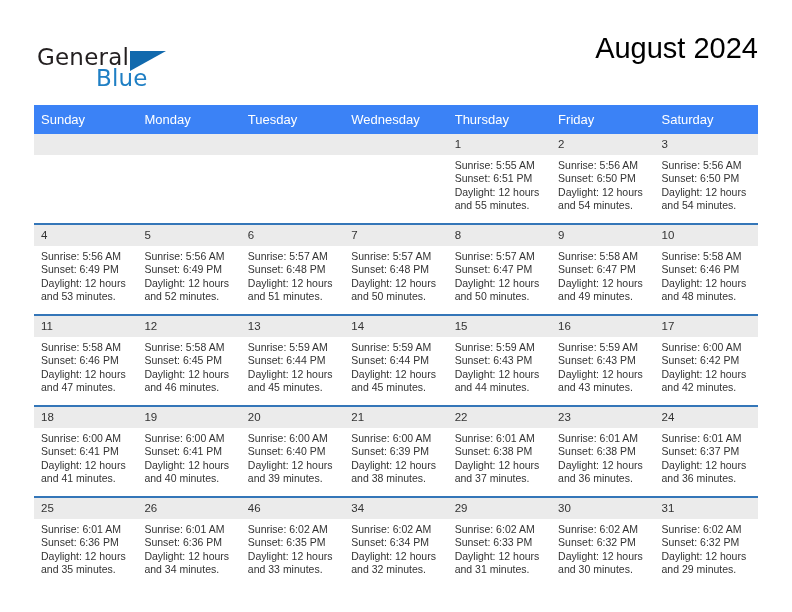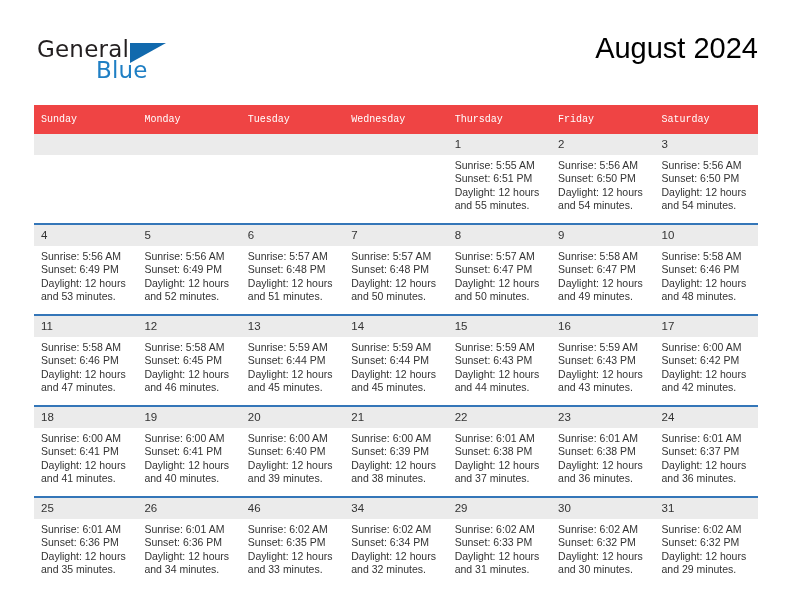--- a/index.html
+++ b/index.html
@@ -25,21 +25,21 @@
   .header {
     position: absolute;
     left: 34px;
     top: 30px;
     right: 34px;
     height: 66px;
   }
   .brand {
     position: absolute;
     left: 0;
-    top: 2px;
+    top: 10px;
     width: 220px;
     height: 56px;
     line-height: 1;
     user-select: none;
   }
   .brand-general {
     position: absolute;
     left: 3px;
     top: 6px;
     font-size: 23px;
@@ -94,29 +94,29 @@
   
   .calendar {
     position: absolute;
     left: 34px;
     top: 105px;
     width: 724px;
     border-collapse: collapse;
     table-layout: fixed;
   }
   .calendar th {
-    background: #ef4444;
+    background: #3b82f6;
     color: #ffffff;
-    font-size: 10px;
+    font-size: 13px;
     font-weight: normal;
     text-align: left;
     padding: 5px 0 5px 7px;
     height: 19px;
     border: none;
-    font-family: Liberation Mono, monospace;
+    font-family: Liberation Sans, sans-serif;
   }
   .calendar td {
     vertical-align: top;
     padding: 0;
     border: none;
     width: 103.4px;
     height: 89px;
     border-top: 2px solid #3476b8;
   }
   .calendar tr.week-row:first-of-type td {

